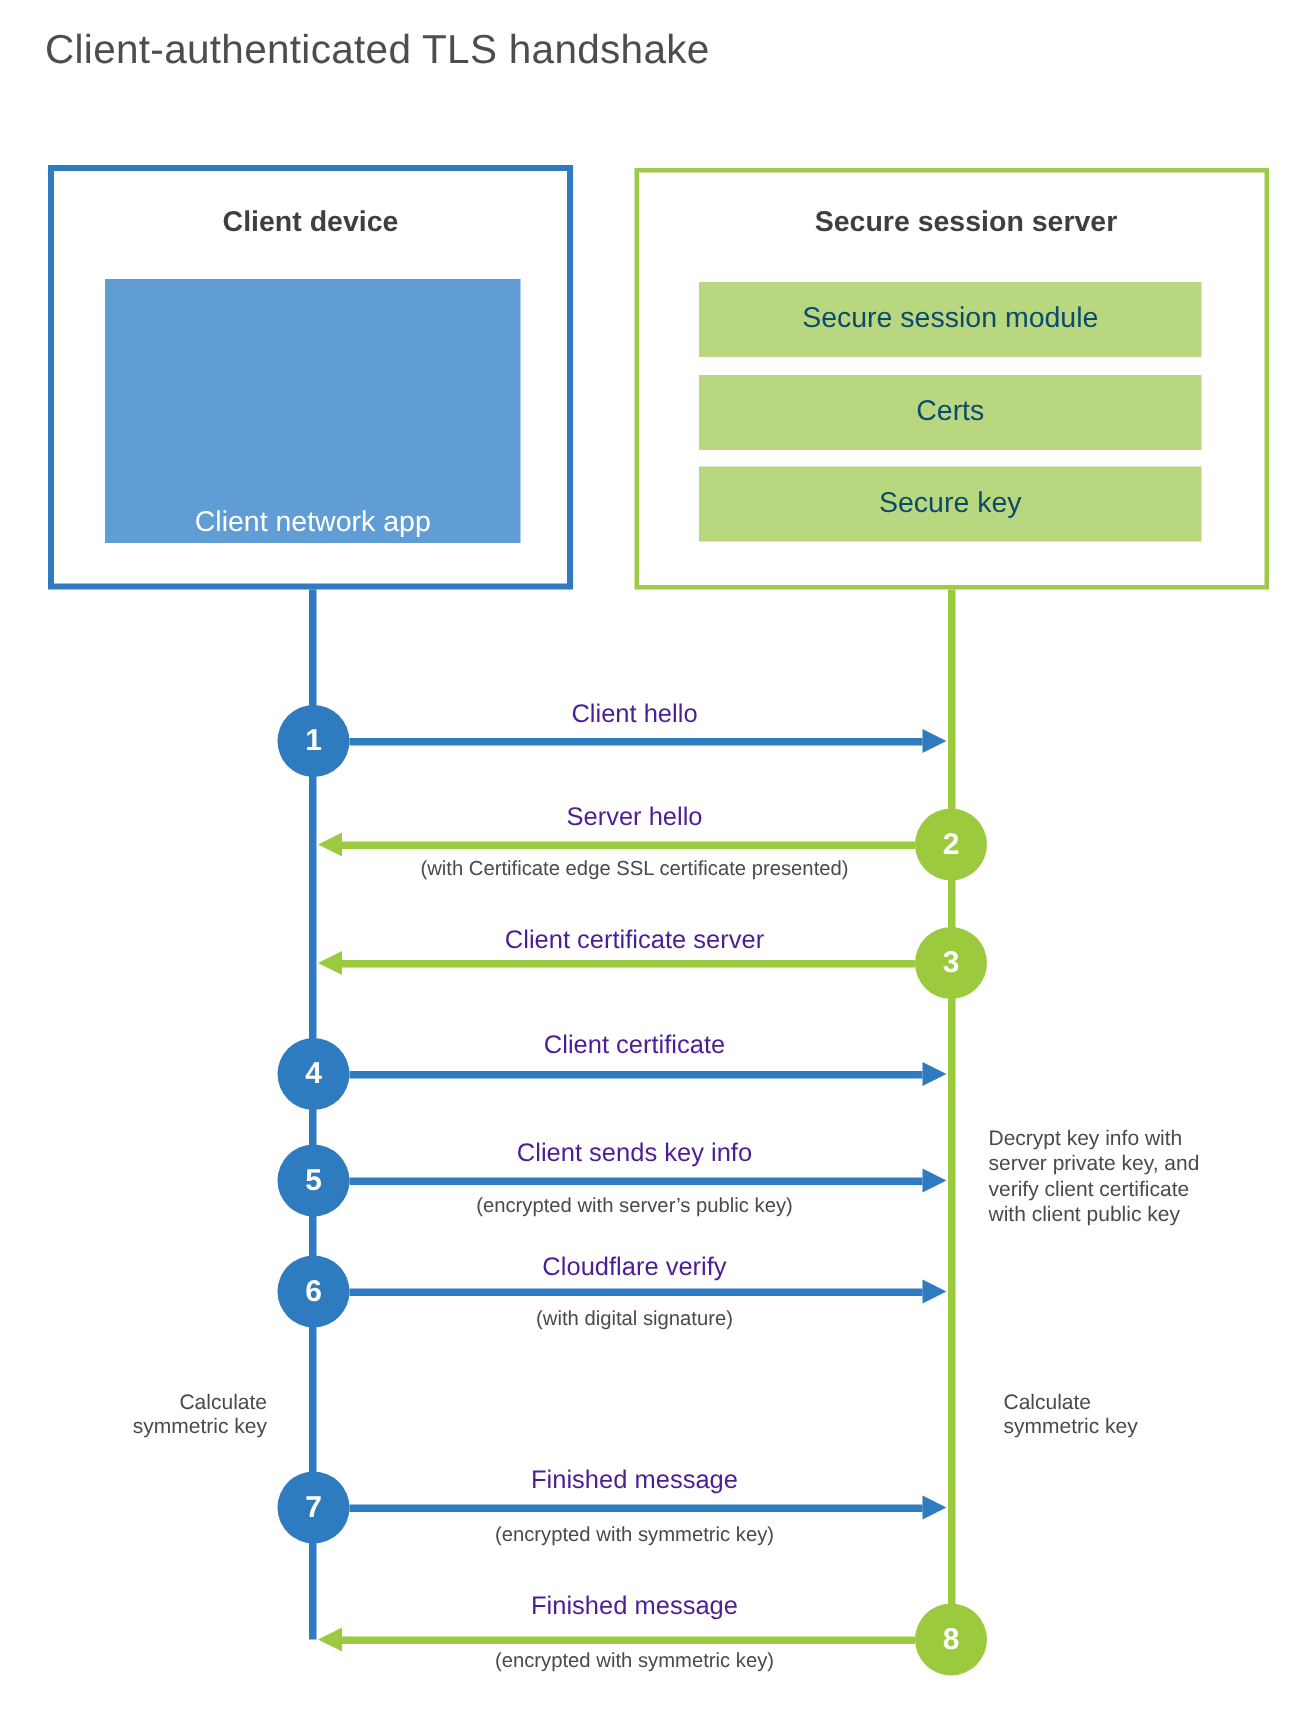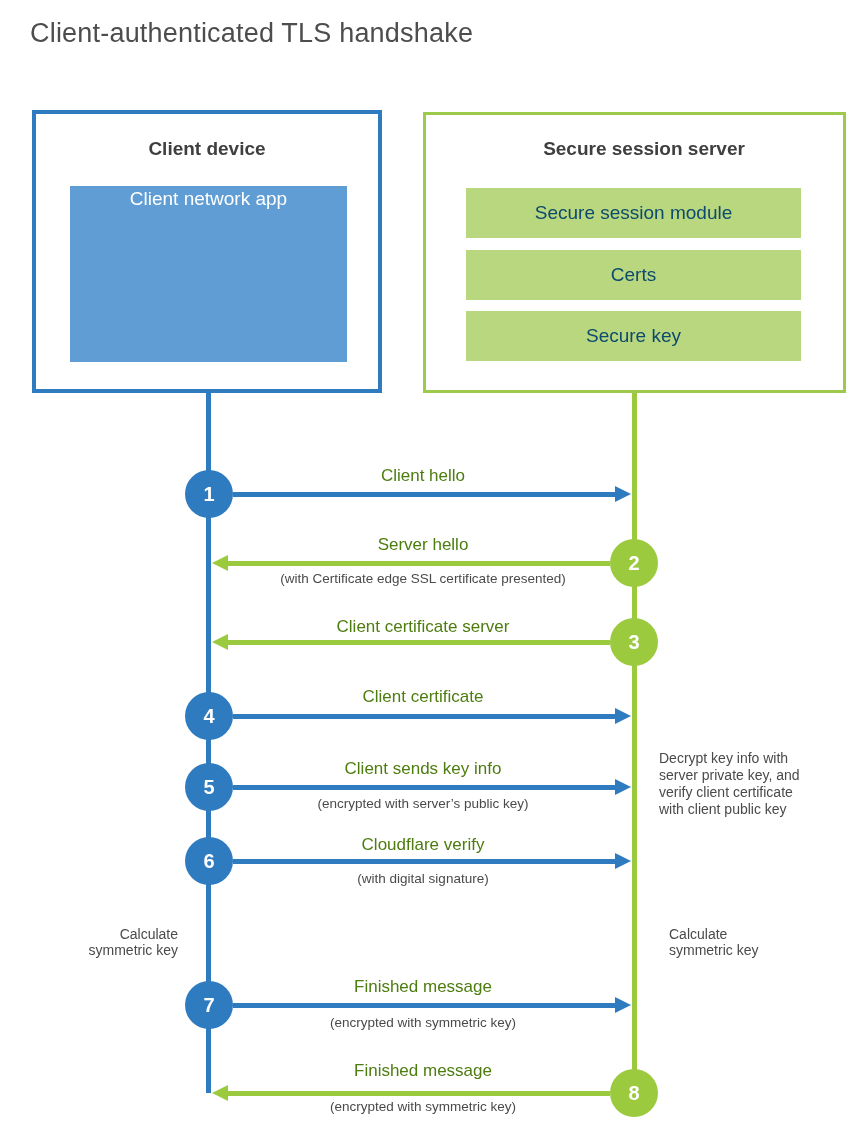--- a/index.html
+++ b/index.html
@@ -27,21 +27,21 @@
   }
   .box-title {
     position:absolute; text-align:center;
     font-size:19px; font-weight:bold; color:#3f3f3f;
   }
   .client-title { left:32px; top:138px; width:350px; }
   .server-title { left:423px; top:138px; width:442px; }
   .client-app {
     position:absolute; left:70px; top:186px; width:277px; height:176px;
     background:#5f9dd4; color:#ffffff; font-size:19px;
-    display:flex; align-items:flex-start; justify-content:center; text-align:center;
+    display:flex; align-items:flex-end; justify-content:center; text-align:center;
   }
   .client-app span { display:block; width:170px; line-height:1.35; }
   .server-bar {
     position:absolute; left:466px; width:335px; height:50px;
     background:#b9d77e; color:#0c4a6e; font-size:19px;
     display:flex; align-items:center; justify-content:center;
   }
   .bar-1 { top:188px; } .bar-2 { top:250px;text-align:center; } .bar-3 { top:311px; }
   
   .vline { position:absolute; width:5px; }
@@ -68,21 +68,21 @@
   .s2 { top:561px; } .h2 { top:555px; }
   .s3 { top:640px; } .h3 { top:634px; }
   .s4 { top:714px; } .h4 { top:708px; }
   .s5 { top:785px; } .h5 { top:779px; }
   .s6 { top:859px; } .h6 { top:853px; }
   .s7 { top:1003px; } .h7 { top:997px; }
   .s8 { top:1091px; } .h8 { top:1085px; }
   
   .msg-label {
     position:absolute; left:233px; width:380px; text-align:center;
-    font-size:17px; color:#4d7c0f;
+    font-size:17px; color:#4c1d95;
   }
   .msg-sub {
     position:absolute; left:233px; width:380px; text-align:center;
     font-size:13.5px; color:#4a4a4a;
   }
   .l1 { top:466px; } .l2 { top:535px; } .sub2 { top:571px; }
   .l3 { top:617px; } .l4 { top:687px; }
   .l5 { top:759px; } .sub5 { top:796px; }
   .l6 { top:835px; } .sub6 { top:871px; }
   .l7 { top:977px; } .sub7 { top:1015px; }

